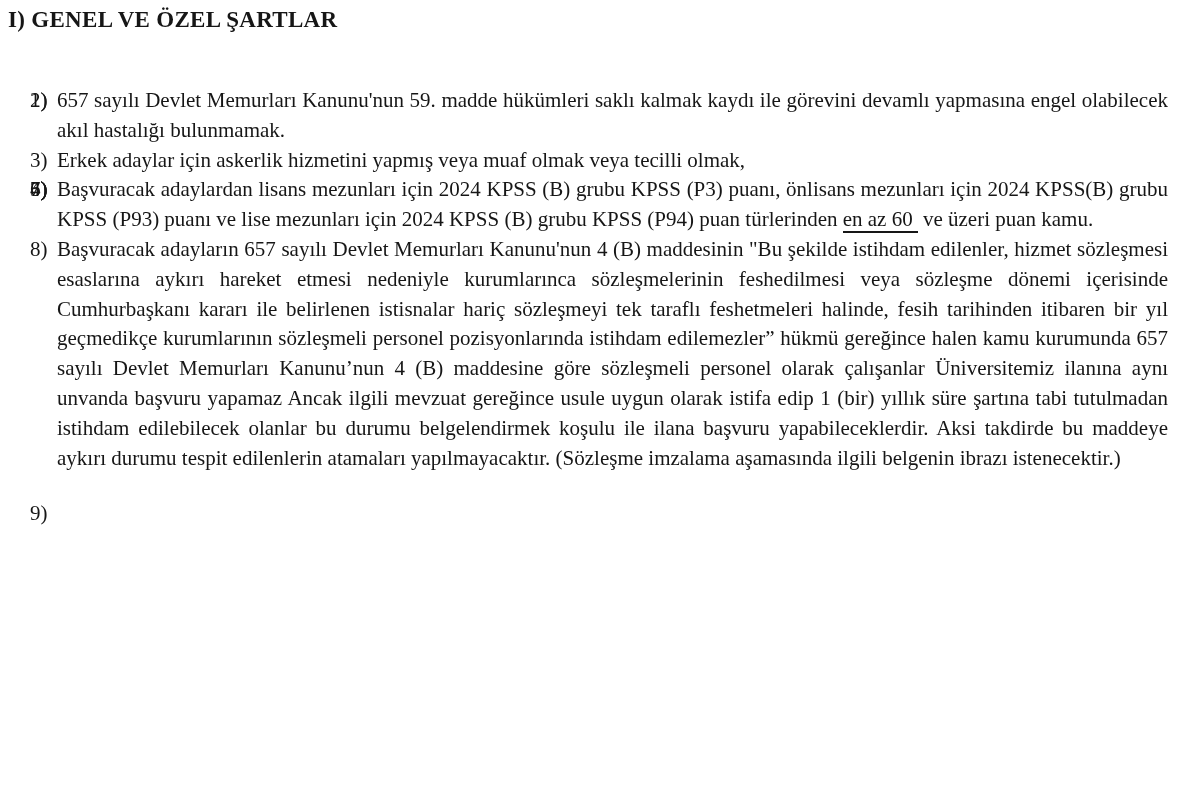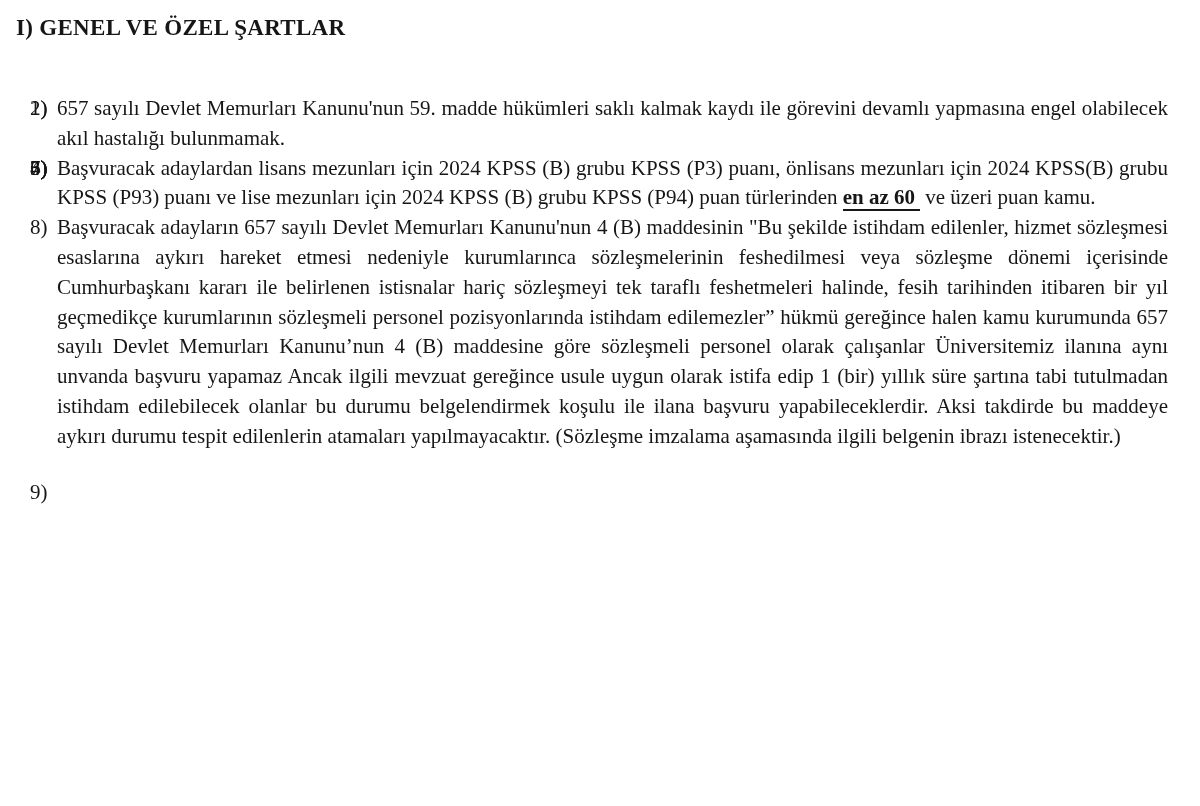--- a/index.html
+++ b/index.html
@@ -14,21 +14,21 @@
   .page {
     box-sizing: border-box;
     width: 1200px;
     height: 806px;
     padding: 6px 32px 0 8px;
   }
   .doc-title {
     font-size: 23px;
     font-weight: bold;
     letter-spacing: 0.3px;
-    margin: 8px;
+    margin: 0;
     line-height: 28px;
   }
   .conditions {
     margin-top: 52px;
   }
   .item {
     position: relative;
     padding-left: 49px;
     font-size: 21px;
     line-height: 29.8px;
@@ -38,21 +38,21 @@
     position: absolute;
     left: 22px;
     top: 0;
     text-align: left;
   }
   .item-9 {
     margin-top: 26px;
     padding-left: 54px;
   }
   .emph {
-    font-weight: bold;
+    font-weight: normal;
     border-bottom: 2px solid #161616;
     padding-right: 5px;
   }
 </style>
 </head>
 <body>
 
 <div class="page">
 
   <h1 class="doc-title">I) GENEL VE ÖZEL ŞARTLAR</h1>
@@ -63,20 +63,21 @@
       <span class="num">1)</span>
     </div>
 
     <div class="item">
       <span class="num">2)</span>
       <span>657 sayılı Devlet Memurları Kanunu'nun 59. madde hükümleri saklı kalmak kaydı ile görevini devamlı yapmasına engel olabilecek akıl hastalığı bulunmamak.</span>
     </div>
 
     <div class="item">
       <span class="num">3)</span>
+      <span>Erkek adaylar için askerlik hizmetini yapmış veya muaf olmak veya tecilli olmak,</span>
     </div>
 
     <div class="item">
       <span class="num">4)</span>
     </div>
 
     <div class="item">
       <span class="num">5)</span>
     </div>
 

